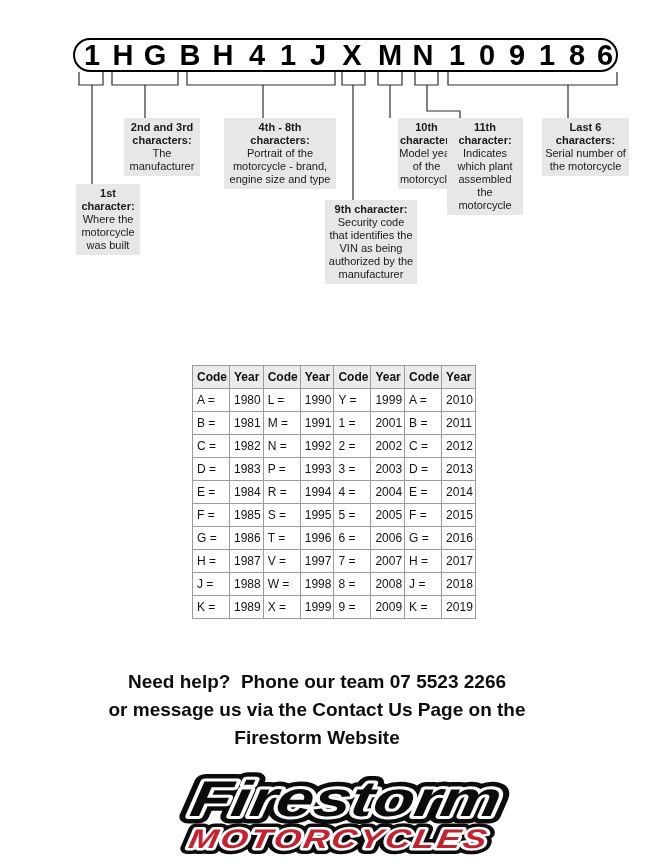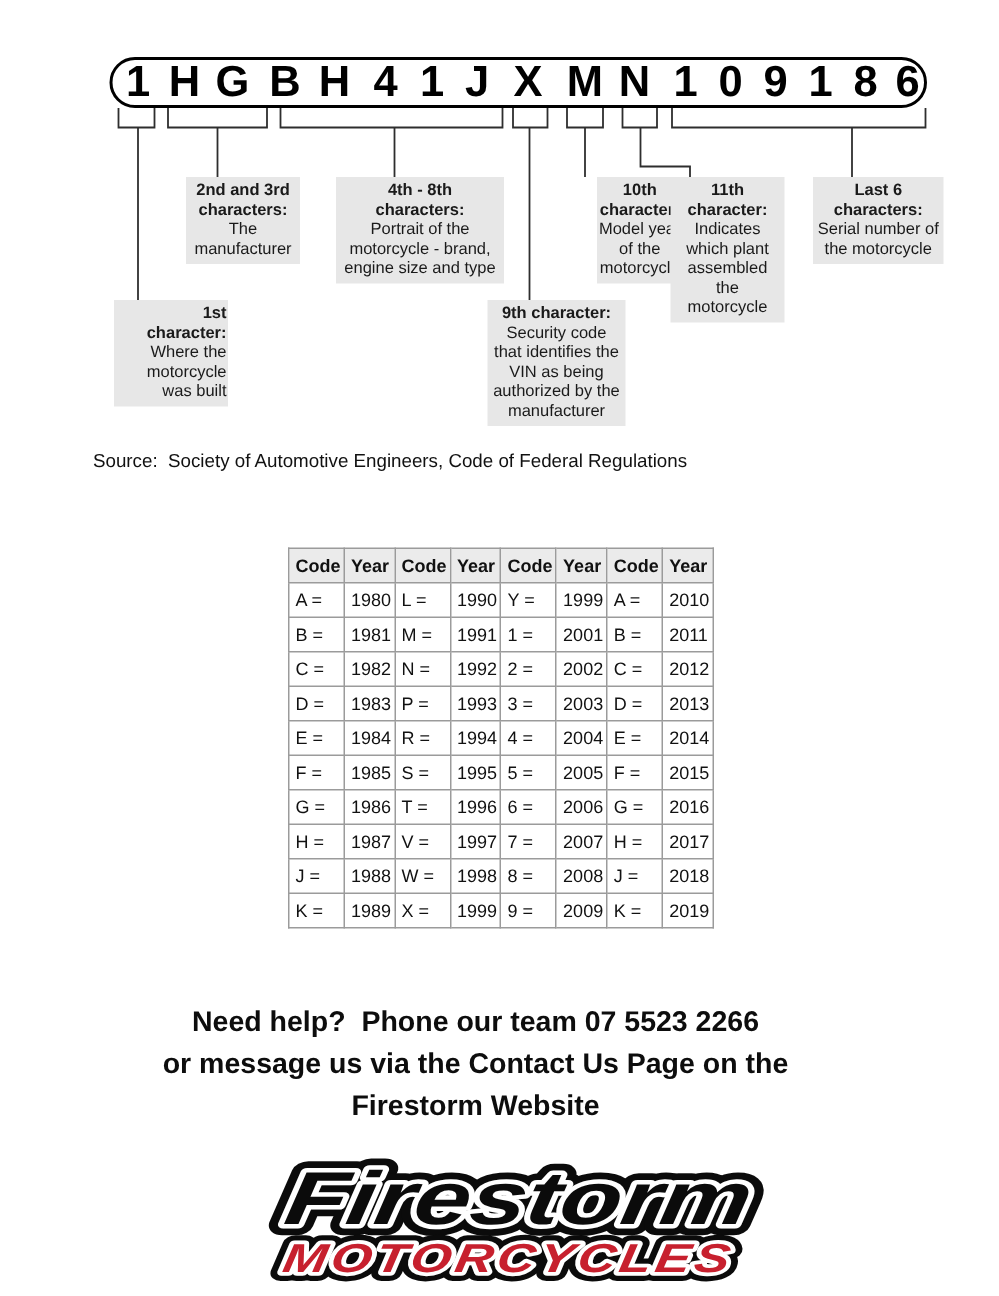--- a/index.html
+++ b/index.html
@@ -88,21 +88,21 @@
       <path d="M92,85 L92,200"></path>
       <path d="M145,85 L145,118"></path>
       <path d="M263,85 L263,118"></path>
       <path d="M353,85 L353,200"></path>
       <path d="M390,85 L390,118"></path>
       <path d="M427,85 L427,111 L460,111 L460,118"></path>
       <path d="M568,85 L568,118"></path>
     </g>
   </svg>
 
-  <div class="vin-box" style="left:60px;top:200px;width:76px;text-align:right;">
+  <div class="vin-box" style="left:60px;top:184px;width:64px;">
     <div class="box-title">1st
 character:</div>
     <div class="box-body">Where the
 motorcycle
 was built</div>
   </div>
 
   <div class="vin-box" style="left:108px;top:118px;width:76px;">
     <div class="box-title">2nd and 3rd
 characters:</div>
@@ -145,21 +145,20 @@
 motorcycle</div>
   </div>
 
   <div class="vin-box" style="left:526px;top:118px;width:87px;">
     <div class="box-title">Last 6
 characters:</div>
     <div class="box-body">Serial number of
 the motorcycle</div>
   </div>
 
-  <div class="source-note">Source:  Society of Automotive Engineers, Code of Federal Regulations</div>
 
   <table class="year-table">
     <colgroup>
       <col class="col-code">
         <col class="col-year">
         <col class="col-code">
         <col class="col-year">
       <col class="col-code">
         <col class="col-year">
         <col class="col-code">

